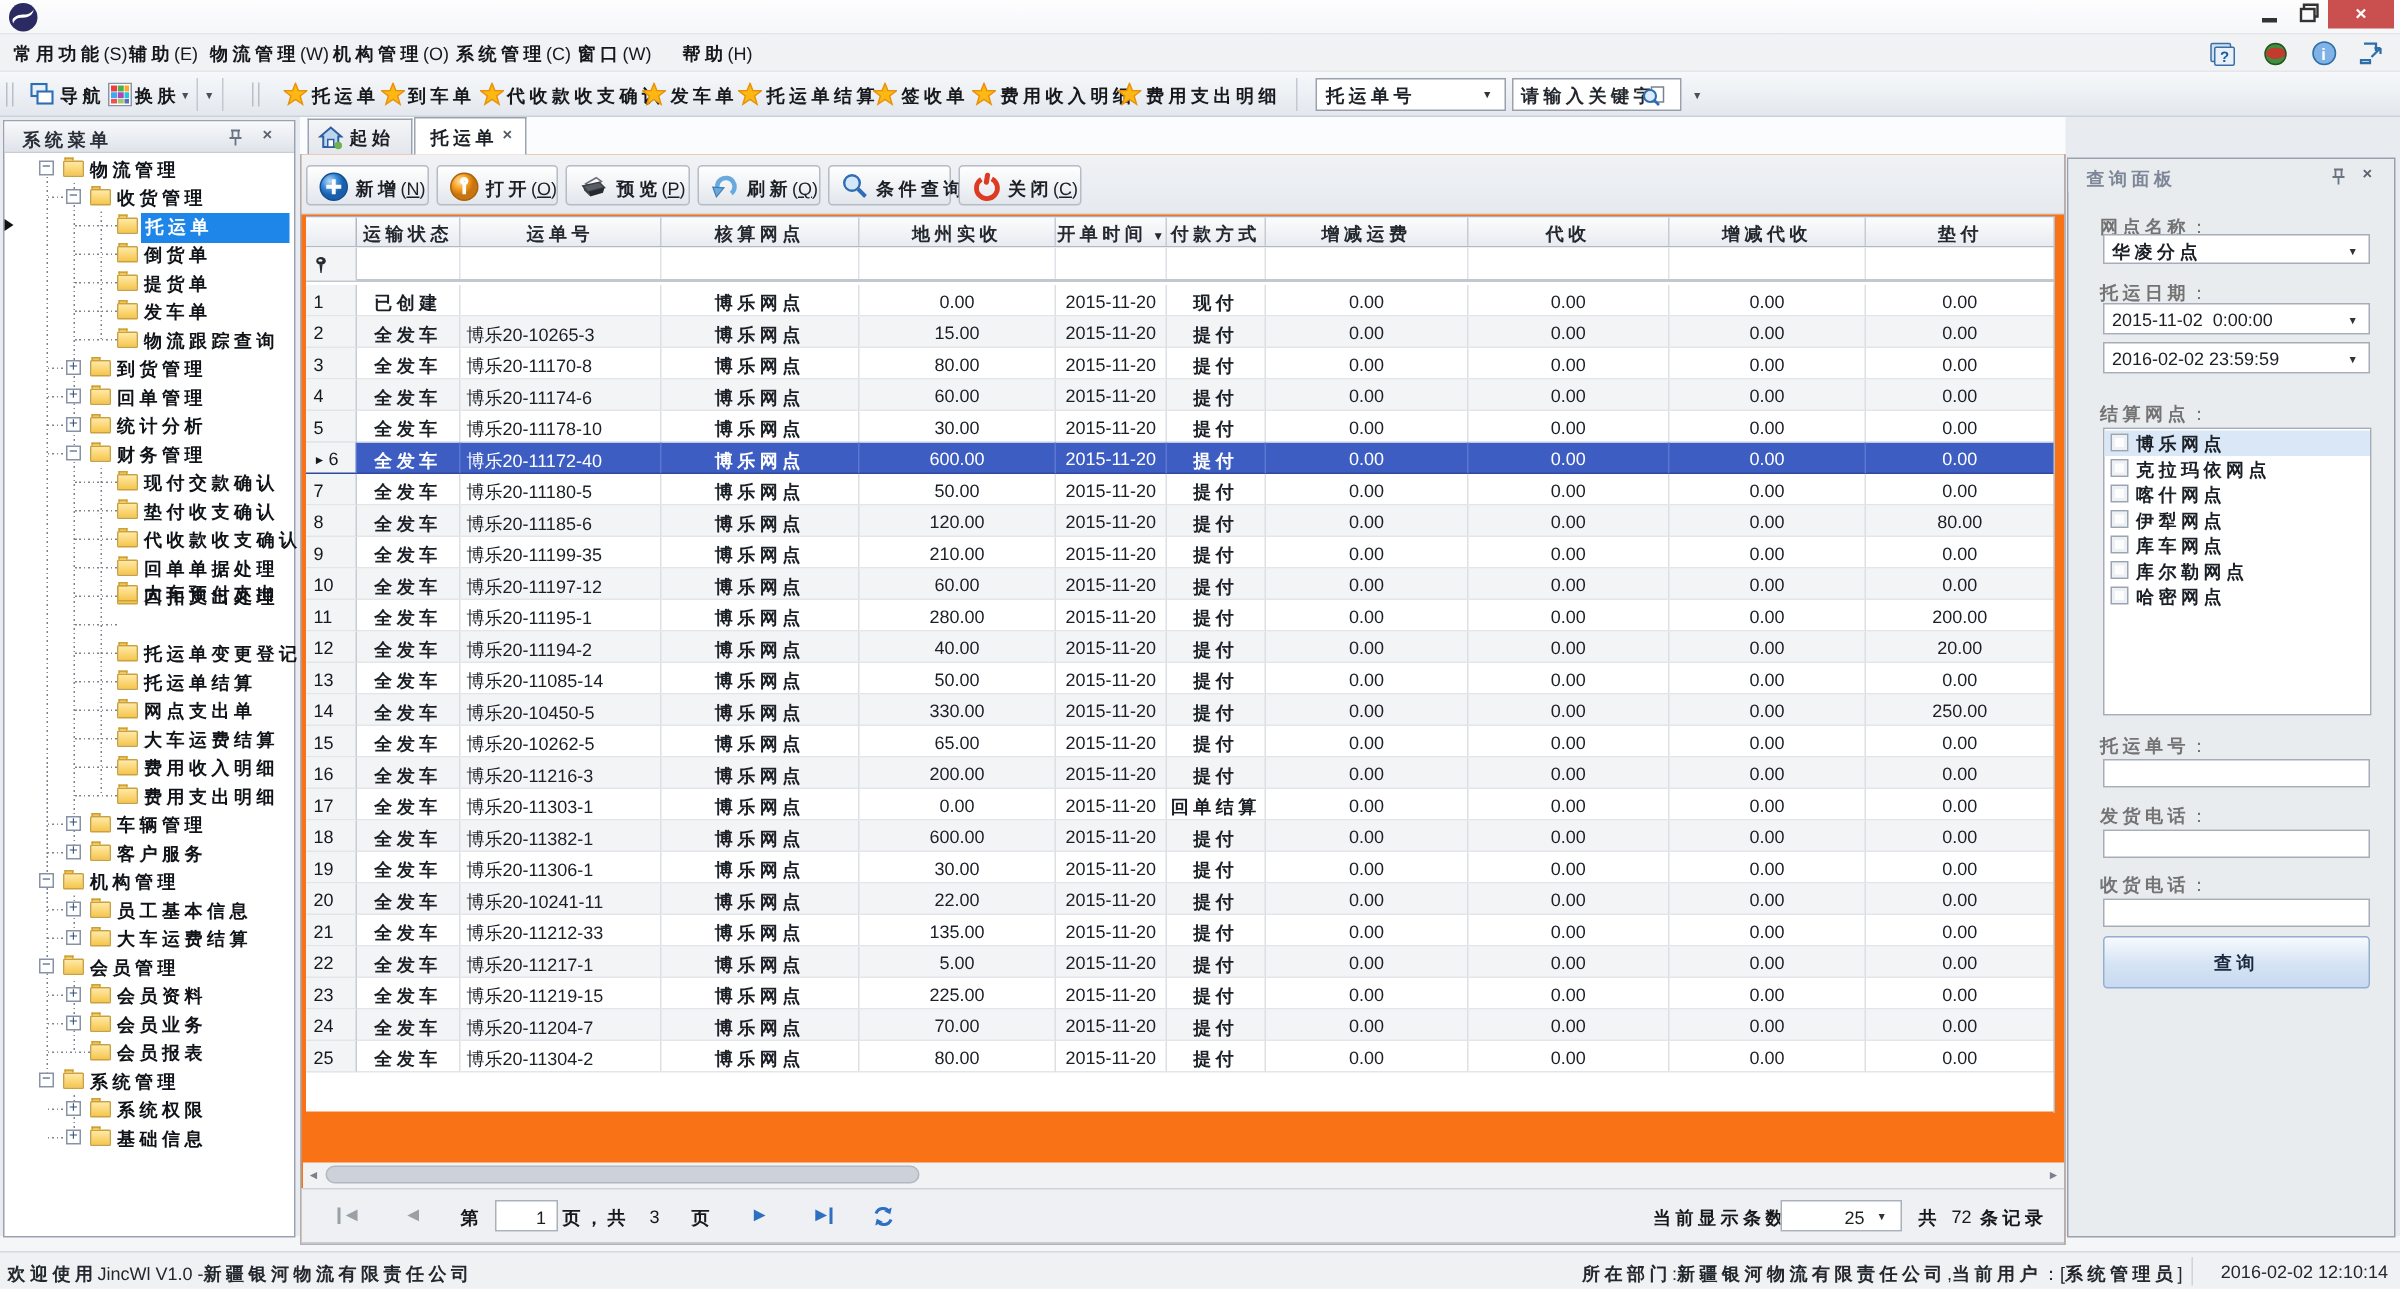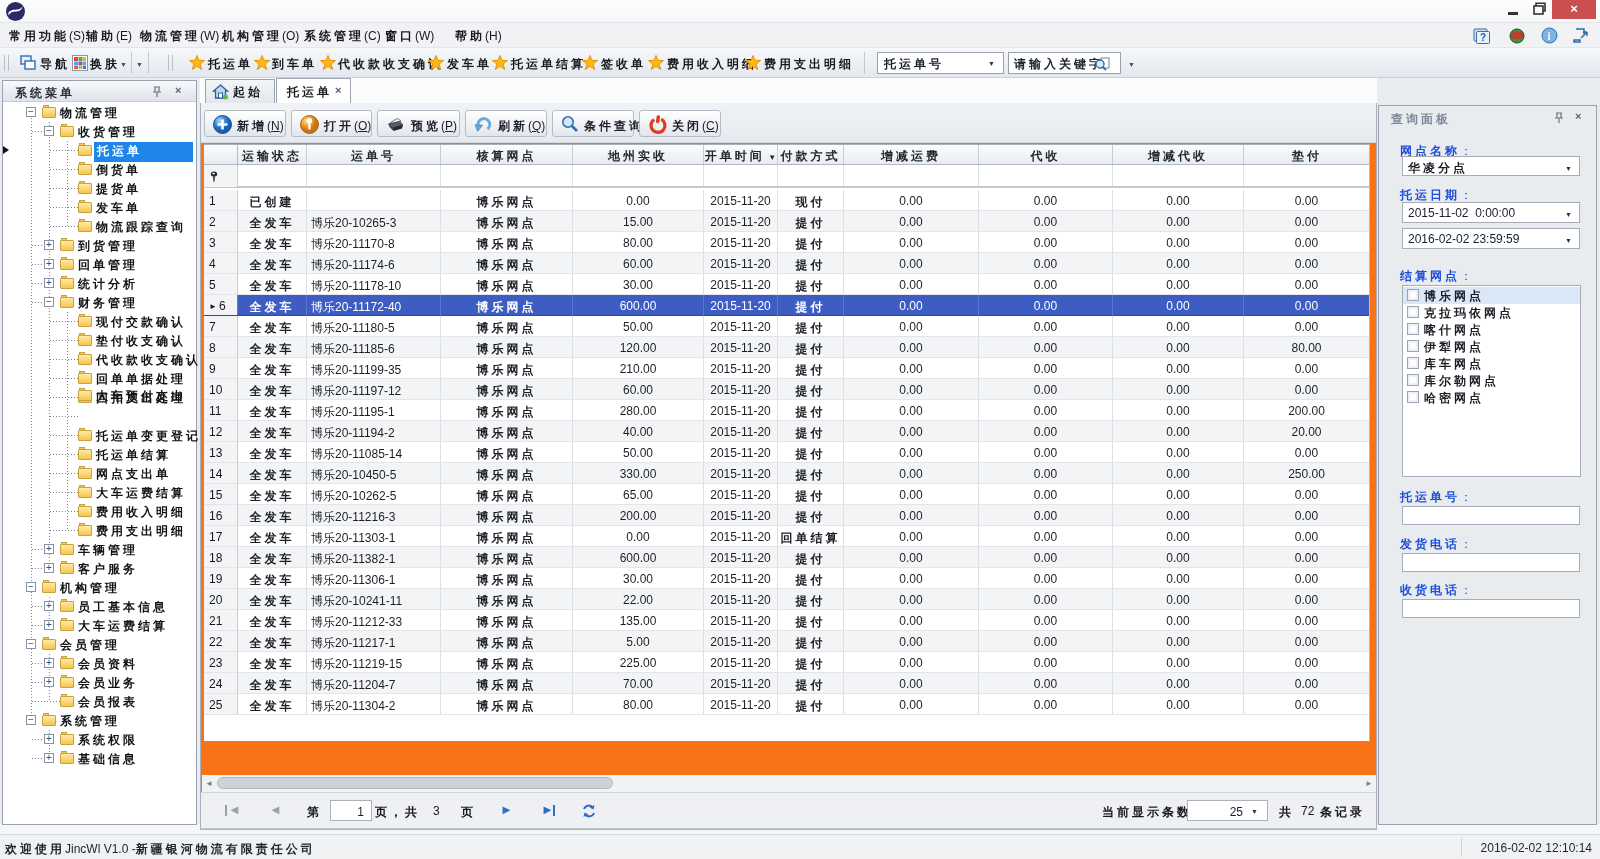--- a/index.html
+++ b/index.html
@@ -92,21 +92,21 @@
 .pgt{position:absolute;top:11px;color:#16181c}
 #pginput{position:absolute;left:129px;top:7px;width:42px;height:21px;background:#fff;border:1px solid #abb1bb;text-align:right;padding:4px 7px 0 0}
 #pgsize{position:absolute;left:986px;top:7px;width:81px;height:21px;background:#fff;border:1px solid #abb1bb}
 #pgsize .n{position:absolute;right:24px;top:4px}
 #pgsize .a{position:absolute;right:9px;top:7px;font-size:7px;color:#333}
 
 #rpanel{position:absolute;left:1378px;top:105px;width:219px;height:720px;background:#e9ecef;border:1px solid #9aa2b0}
 #rphead{position:absolute;left:0;top:0;width:217px;height:22px;background:#e9ecef}
 #rphead .t{position:absolute;left:12px;top:5px;color:#7d8798}
 #rphead .x{position:absolute;left:196px;top:4px;color:#5c6370;font-size:11px;font-weight:bold}
-.rlbl{position:absolute;left:21px;color:#1d4ed8}
+.rlbl{position:absolute;left:21px;color:#737373}
 .rfield{position:absolute;left:23px;width:178px;background:#fff;border:1px solid #a6adb8}
 .rfield .v{position:absolute;left:5px;top:3px;white-space:nowrap}
 .rfield .a{position:absolute;right:7px;top:8px;font-size:7px;color:#333}
 #netlist{position:absolute;left:23px;top:179px;width:179px;height:192px;background:#fff;border:1px solid #a6adb8;padding-top:1px}
 .li{position:relative;height:17px;padding:1px 0 0 21px;white-space:nowrap}
 .lisel{background:#d9e7f6}
 .cb{position:absolute;left:4px;top:2px;width:12px;height:12px;background:#fdfdfd;border:1px solid #9ba4b2;box-shadow:inset 0 0 0 2px #eef1f4}
 #qbtn{position:absolute;left:23px;top:518px;width:178px;height:35px;background:linear-gradient(#f6fafe,#d5e3f4 55%,#c7daf0);border:1px solid #93aed0;border-radius:3px;text-align:center;padding-top:9px;color:#1c2a42}
 </style></head>
 <body>
@@ -1009,19 +1009,21 @@
       <div class="li"><span class="cb"></span><i class="c">库车网点</i></div>
       <div class="li"><span class="cb"></span><i class="c">库尔勒网点</i></div>
       <div class="li"><span class="cb"></span><i class="c">哈密网点</i></div>
     </div>
  <span class="rlbl" style="top:383px"><i class="c">托运单号</i>：</span>
  <div class="rfield" style="top:400px;height:19px"></div>
  <span class="rlbl" style="top:430px"><i class="c">发货电话</i>：</span>
  <div class="rfield" style="top:447px;height:19px"></div>
  <span class="rlbl" style="top:476px"><i class="c">收货电话</i>：</span>
  <div class="rfield" style="top:493px;height:19px"></div>
+ <div id="qbtn"><i class="c">查询</i></div>
 </div>
 
 <div id="status">
  <span class="l"><i class="c">欢迎使用</i>JincWl V1.0 -<i class="c">新疆银河物流有限责任公司</i></span>
+ <span class="r1"><i class="c">所在部门</i>:<i class="c">新疆银河物流有限责任公司</i>,<i class="c">当前用户</i>：[<i class="c">系统管理员</i>]</span>
  <div class="sep"></div>
  <span class="r2">2016-02-02 12:10:14</span>
 </div>
 
 </body></html>

